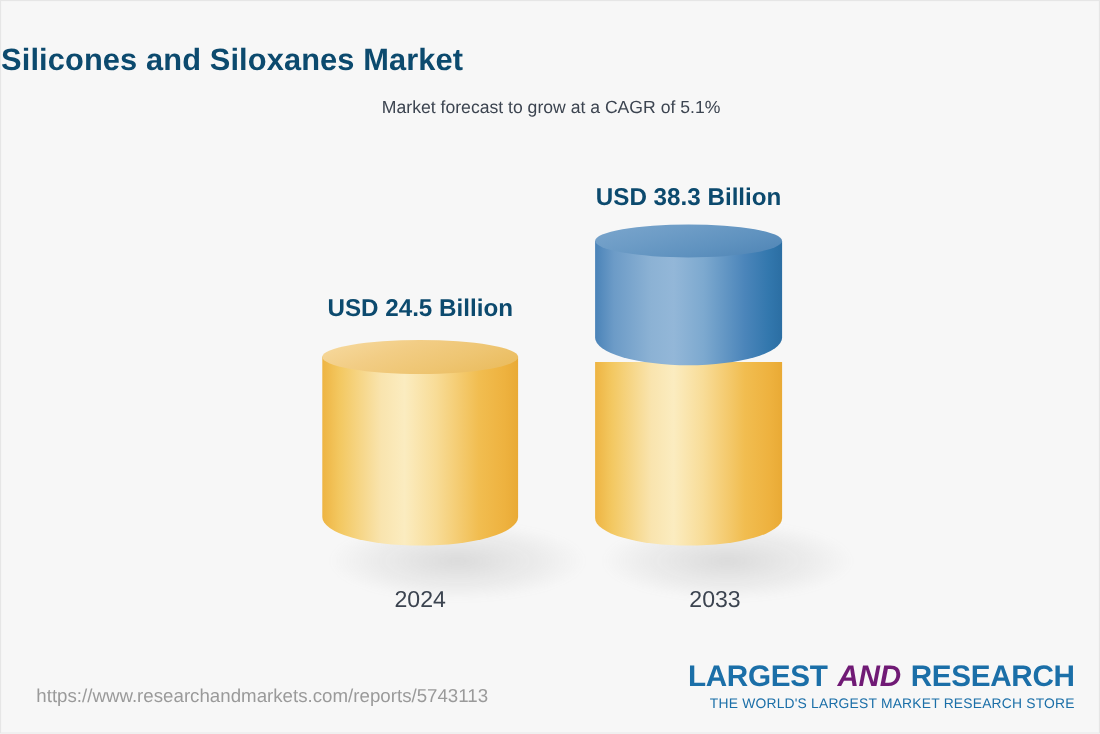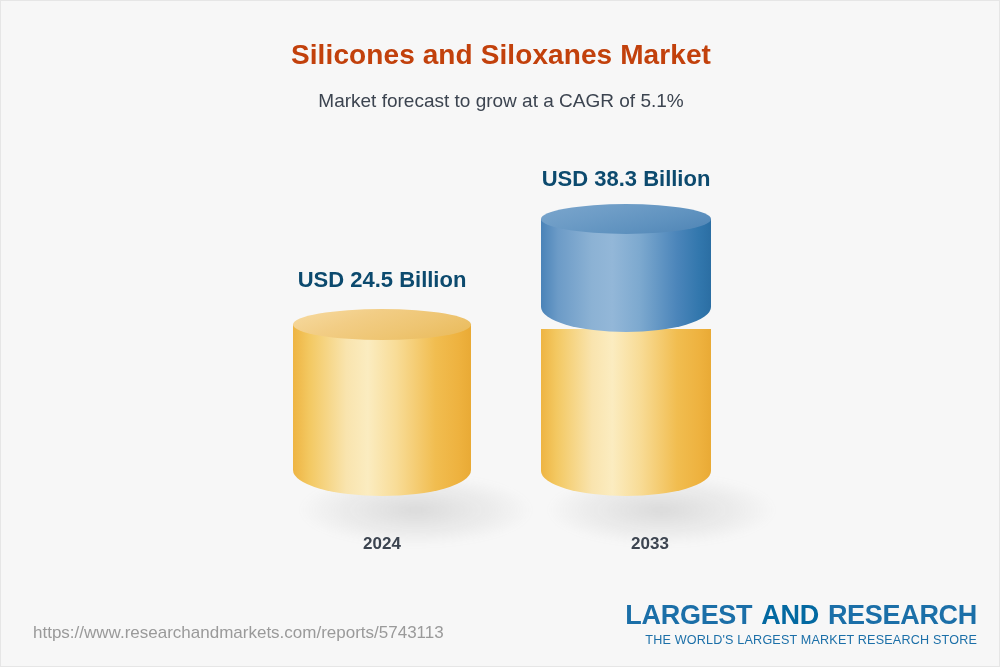--- a/index.html
+++ b/index.html
@@ -19,33 +19,33 @@
     border: 1px solid #e6e6e6;
     overflow: hidden;
   }
 
   
   .chart-title {
     position: absolute;
     left: 0;
     top: 38px;
     width: 1000px;
-    text-align: center;
+    text-align: left;
     font-size: 28px;
     font-weight: bold;
-    color: #c2410c;
+    color: #0c4a6e;
     letter-spacing: 0.1px;
   }
   .chart-subtitle {
     position: absolute;
     left: 0;
     top: 89px;
     width: 1000px;
     text-align: center;
-    font-size: 19px;
+    font-size: 16px;
     font-weight: normal;
     color: #3c4450;
   }
 
   
   #plot {
     position: absolute;
     left: 0;
     top: 0;
     width: 1000px;
@@ -61,22 +61,22 @@
     text-align: center;
     font-size: 22px;
     font-weight: bold;
     color: #0c4a6e;
     white-space: nowrap;
   }
 
   .cat-label {
     position: absolute;
     text-align: center;
-    font-size: 17px;
-    font-weight: bold;
+    font-size: 21px;
+    font-weight: normal;
     color: #3c4450;
     white-space: nowrap;
   }
 
   
   .cyl {
     position: absolute;
   }
   .cyl-shadow {
     position: absolute;
@@ -148,21 +148,22 @@
   }
   .logo-main {
     font-size: 27px;
     font-weight: bold;
     color: #1b6fa8;
     letter-spacing: -0.3px;
     line-height: 1.06;
     white-space: nowrap;
   }
   .logo-main .logo-and {
-    color: #0369a1;
+    color: #701a75;
+    font-style: italic;
   }
   .logo-tag {
     margin-top: 3px;
     font-size: 12.6px;
     font-weight: normal;
     color: #1b6fa8;
     letter-spacing: 0.18px;
     white-space: nowrap;
   }
 </style>

